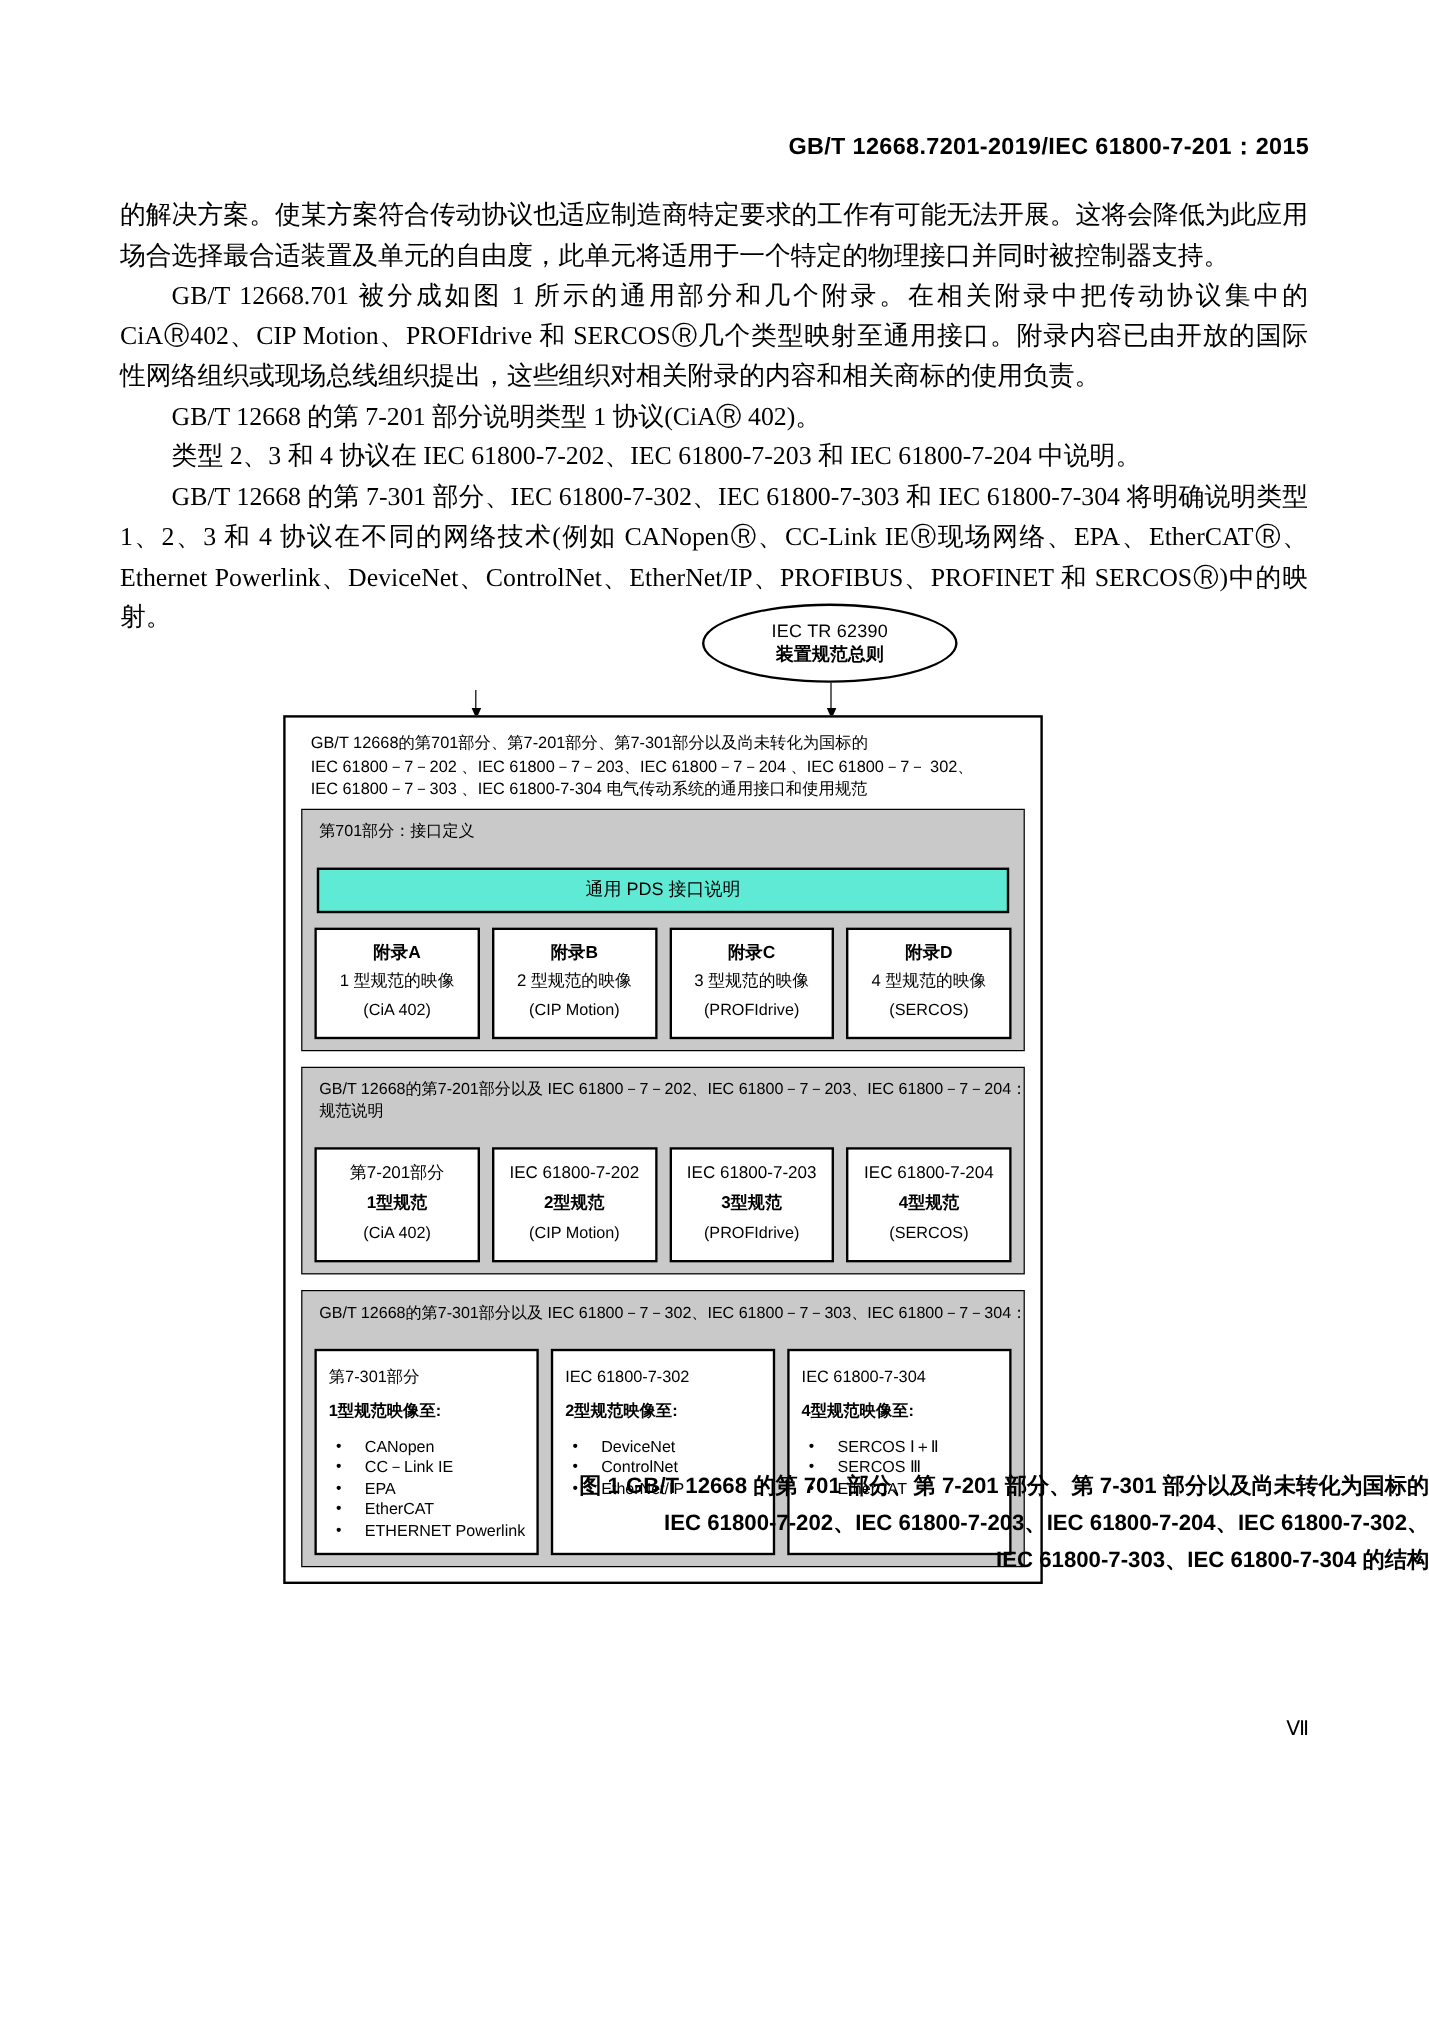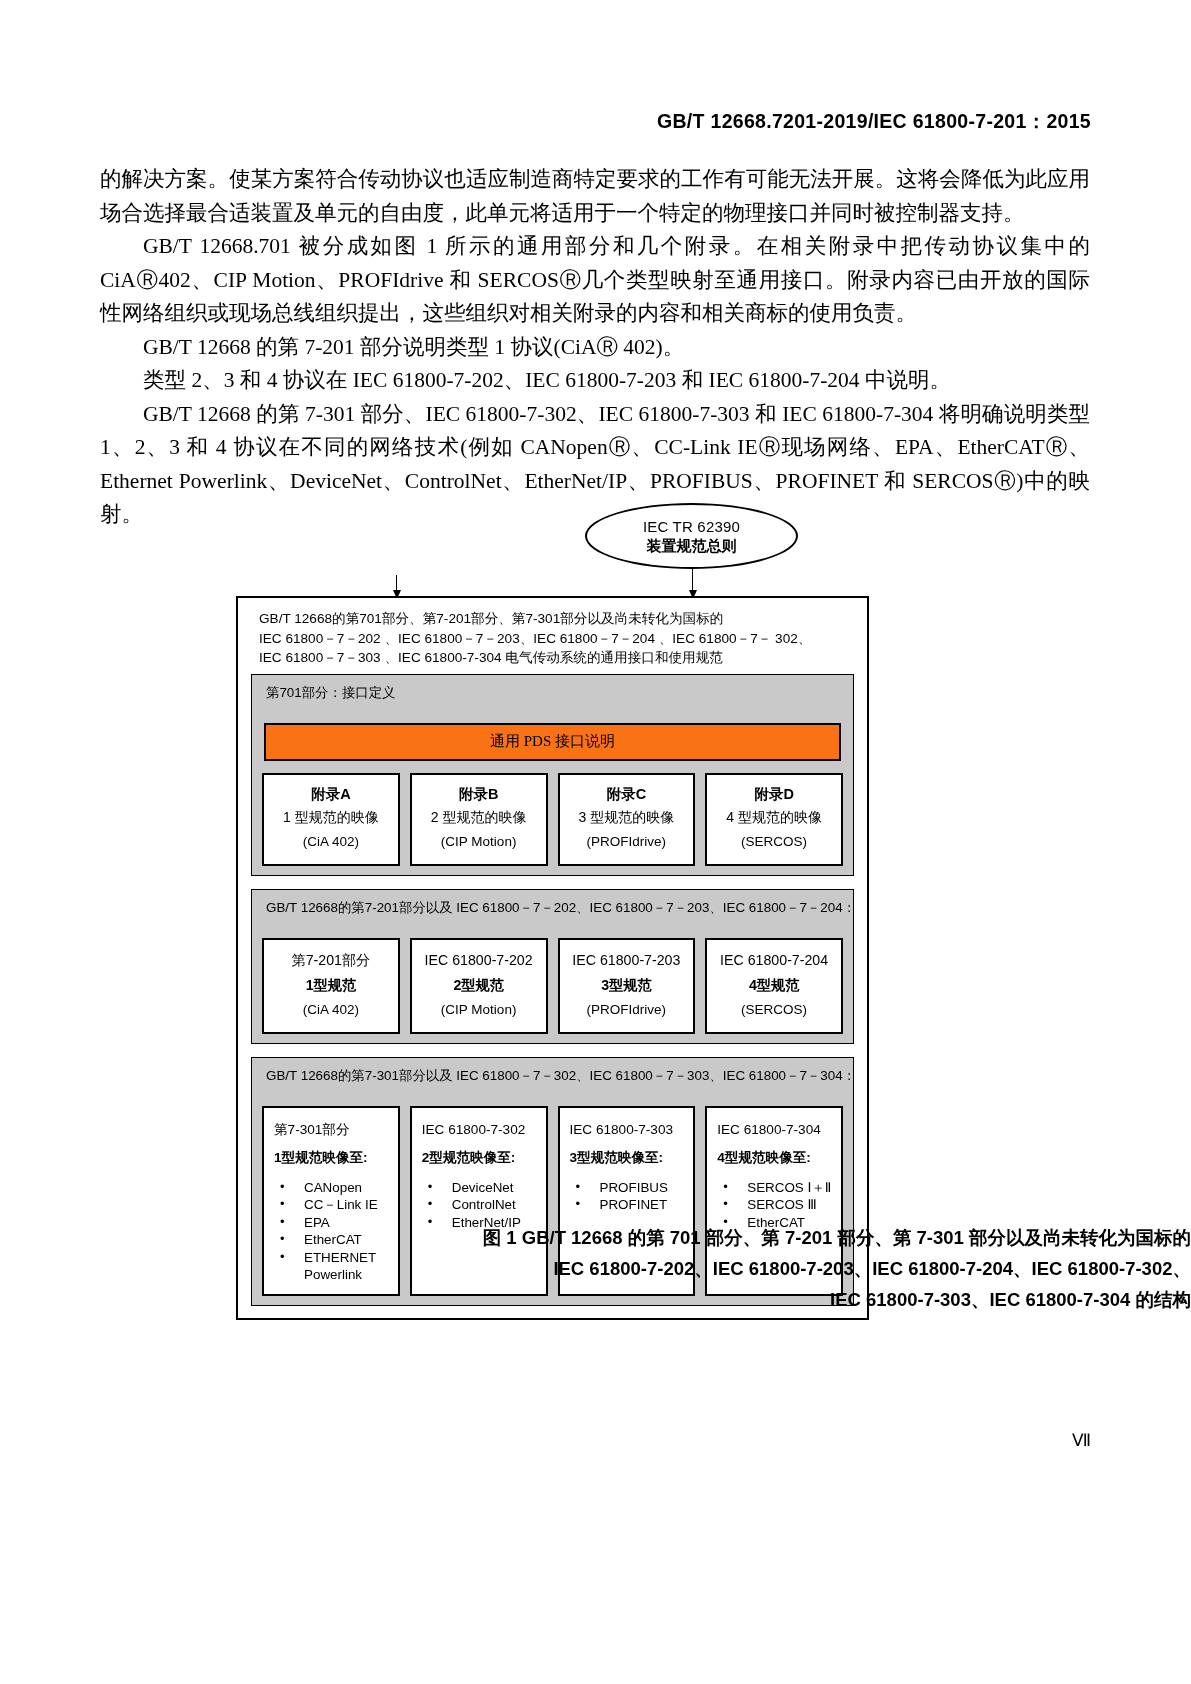--- a/index.html
+++ b/index.html
@@ -121,27 +121,27 @@
   .panel-title {
     font-family: "Liberation Sans", sans-serif;
     font-size: 13.4px;
     line-height: 18px;
     padding: 2px 0 21px 6px;
   }
   .panel-title .ln { display: block; white-space: nowrap; }
 
   
   .pds-bar {
-    background: #f97316;
+    background: #5eead4;
     border: 2.2px solid #000;
     height: 38px;
     display: flex;
     align-items: center;
     justify-content: center;
-    font-family: Liberation Serif, serif;
+    font-family: Liberation Sans, sans-serif;
     font-size: 15px;
     margin: 0 4px 12px 4px;
   }
 
   
   .card-row {
     display: flex;
     gap: 10px;
     padding: 0 2px;
   }
@@ -276,20 +276,21 @@
           <span class="c-line c-title">附录D</span>
           <span class="c-line c-sub">4 型规范的映像</span>
           <span class="c-line c-paren">(SERCOS)</span>
         </div>
       </div>
     </div>
 
     <div class="panel">
       <div class="panel-title">
         <span class="ln">GB/T  12668的第7-201部分以及 IEC 61800－7－202、IEC 61800－7－203、IEC  61800－7－204：</span>
+        <span class="ln">规范说明</span>
       </div>
 
       <div class="card-row row-spec">
         <div class="card">
           <span class="c-line c-title">第7-201部分</span>
           <span class="c-line c-sub">1型规范</span>
           <span class="c-line c-paren">(CiA 402)</span>
         </div>
         <div class="card">
           <span class="c-line c-title">IEC 61800-7-202</span>
@@ -331,28 +332,20 @@
         <div class="card">
           <span class="c-title">IEC 61800-7-302</span>
           <span class="c-sub">2型规范映像至:</span>
           <ul>
             <li>DeviceNet</li>
             <li>ControlNet</li>
             <li>EtherNet/IP</li>
           </ul>
         </div>
 
-        <div class="card">
-          <span class="c-title">IEC 61800-7-303</span>
-          <span class="c-sub">3型规范映像至:</span>
-          <ul>
-            <li>PROFIBUS</li>
-            <li>PROFINET</li>
-          </ul>
-        </div>
 
         <div class="card">
           <span class="c-title">IEC 61800-7-304</span>
           <span class="c-sub">4型规范映像至:</span>
           <ul>
             <li>SERCOS Ⅰ＋Ⅱ</li>
             <li>SERCOS Ⅲ</li>
             <li>EtherCAT</li>
           </ul>
         </div>

